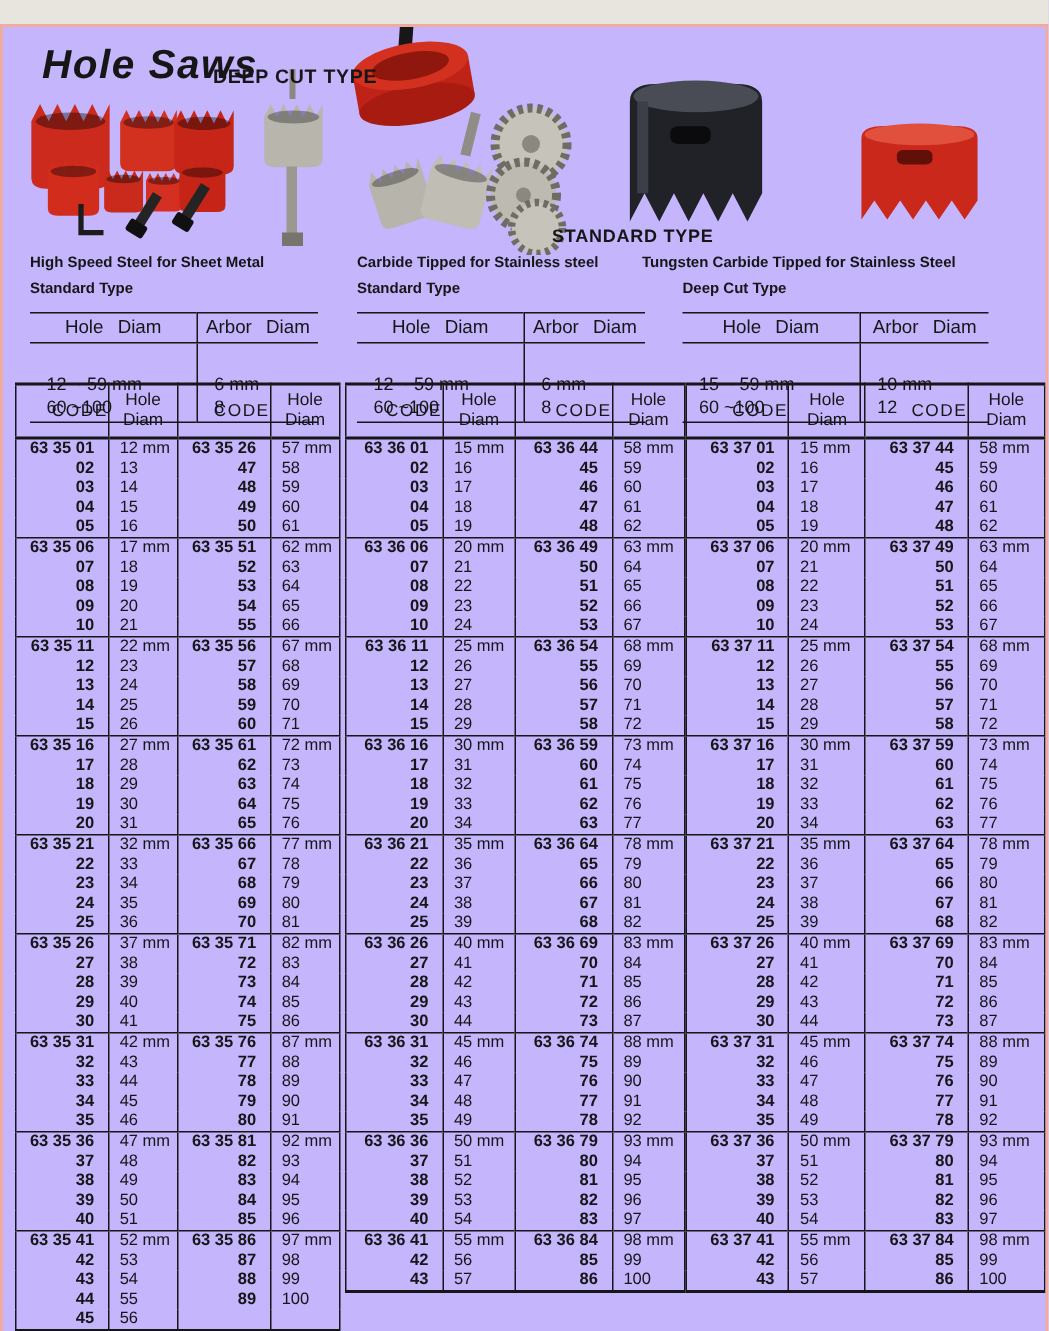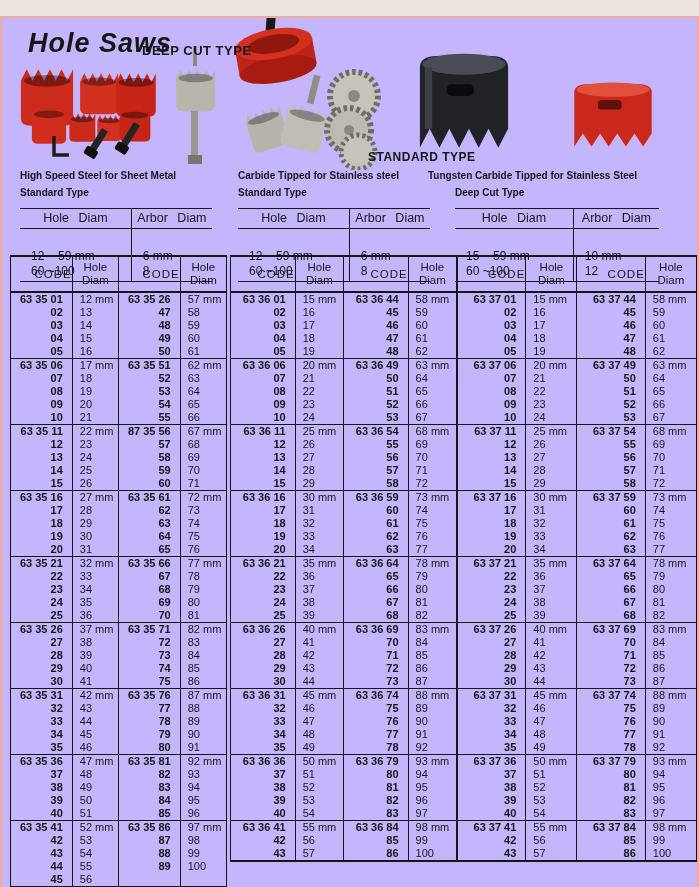--- a/index.html
+++ b/index.html
@@ -316,21 +316,21 @@
           <td class="code">10</td>
           <td class="diam">21</td>
           <td class="code">55</td>
           <td class="diam">66</td>
         </tr>
       </tbody>
       <tbody>
         <tr>
           <td class="code">63 35 11</td>
           <td class="diam">22 mm</td>
-          <td class="code">87 35 56</td>
+          <td class="code">63 35 56</td>
           <td class="diam">67 mm</td>
         </tr>
         <tr>
           <td class="code">12</td>
           <td class="diam">23</td>
           <td class="code">57</td>
           <td class="diam">68</td>
         </tr>
         <tr>
           <td class="code">13</td>

